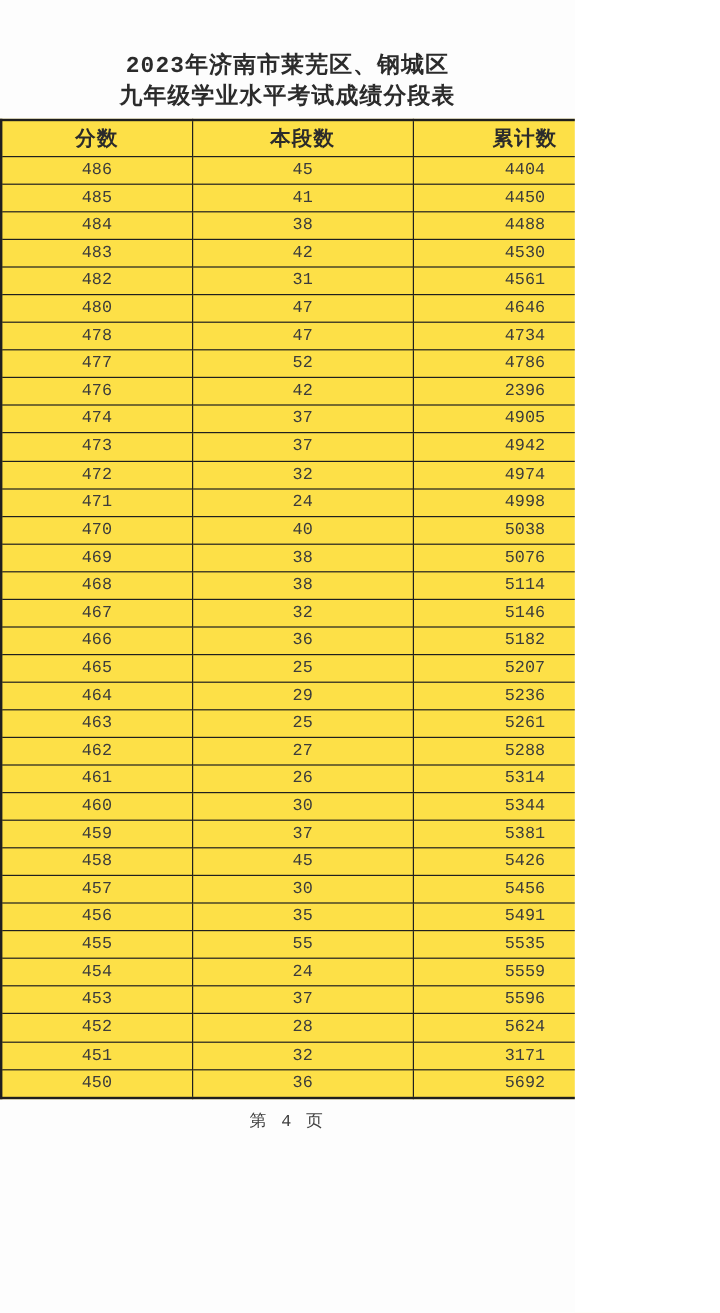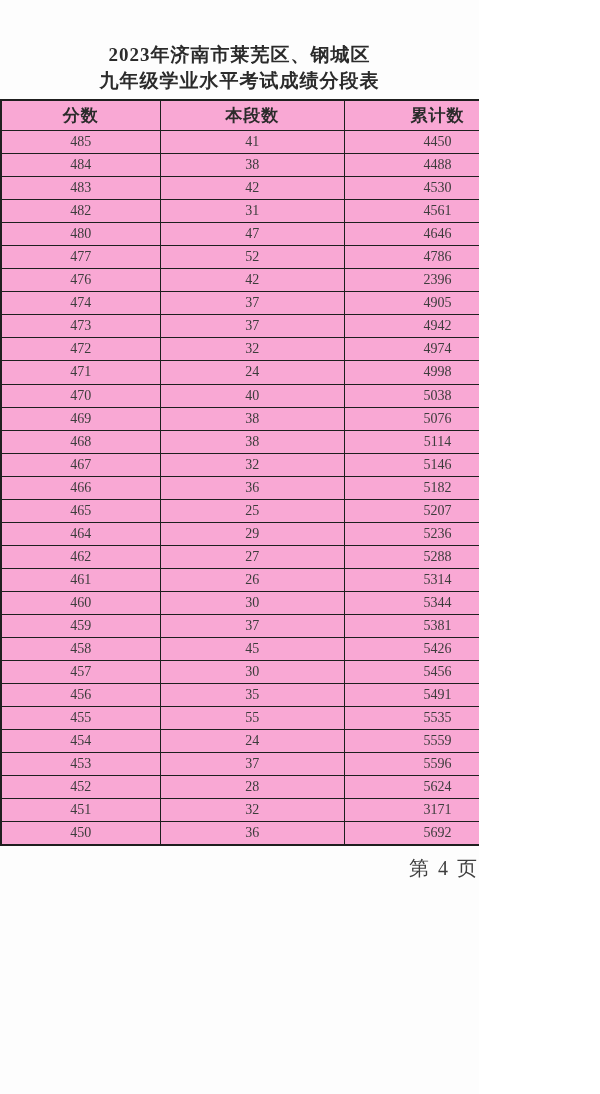--- a/index.html
+++ b/index.html
@@ -5,39 +5,39 @@
   html, body {
     margin: 0;
     padding: 0;
     background: #ffffff;
   }
   .page {
     position: relative;
     width: 479px;
     height: 1094px;
     background: #fdfdfd;
-    font-family: Liberation Serif, serif;
+    font-family: Liberation Mono, monospace;
     color: #3a3a3a;
     overflow: hidden;
   }
   .title-block {
     padding-top: 42px;
     text-align: center;
     line-height: 26px;
     font-size: 19px;
     font-weight: bold;
     color: #2b2b2b;
     letter-spacing: 1px;
   }
   table.score-table {
     width: 532px;
     margin: 5px auto 0 auto;
     border-collapse: collapse;
     table-layout: fixed;
-    background: #f9a8d4;
+    background: #fde047;
     border: 2px solid #1f1f1f;
   }
   table.score-table col.c1 { width: 30%; }
   table.score-table col.c2 { width: 34.8%; }
   table.score-table col.c3 { width: 35.2%; }
   table.score-table th {
     border: 1.5px solid #1f1f1f;
     height: 29px;
     font-size: 17px;
     font-weight: bold;
@@ -50,22 +50,22 @@
     border: 1.5px solid #1f1f1f;
     height: 22.05px;
     font-size: 14px;
     color: #3c3c3c;
     text-align: center;
     padding: 0;
     line-height: 1;
   }
   .page-footer {
     margin-top: 9px;
-    text-align: right;
-    font-size: 20px;
+    text-align: center;
+    font-size: 14px;
     color: #3f3f3f;
     letter-spacing: 2px;
   }
 </style>
 </head>
 <body>
 
 <div class="page">
 
   <div class="title-block">
@@ -81,20 +81,25 @@
     </colgroup>
     <thead>
       <tr>
         <th>分数</th>
         <th>本段数</th>
         <th>累计数</th>
       </tr>
     </thead>
     <tbody id="table-body">
         <tr>
+          <td>486</td>
+          <td>45</td>
+          <td>4404</td>
+        </tr>
+        <tr>
           <td>485</td>
           <td>41</td>
           <td>4450</td>
         </tr>
         <tr>
           <td>484</td>
           <td>38</td>
           <td>4488</td>
         </tr>
         <tr>
@@ -106,20 +111,25 @@
           <td>482</td>
           <td>31</td>
           <td>4561</td>
         </tr>
         <tr>
           <td>480</td>
           <td>47</td>
           <td>4646</td>
         </tr>
         <tr>
+          <td>478</td>
+          <td>47</td>
+          <td>4734</td>
+        </tr>
+        <tr>
           <td>477</td>
           <td>52</td>
           <td>4786</td>
         </tr>
         <tr>
           <td>476</td>
           <td>42</td>
           <td>2396</td>
         </tr>
         <tr>
@@ -171,20 +181,25 @@
           <td>465</td>
           <td>25</td>
           <td>5207</td>
         </tr>
         <tr>
           <td>464</td>
           <td>29</td>
           <td>5236</td>
         </tr>
         <tr>
+          <td>463</td>
+          <td>25</td>
+          <td>5261</td>
+        </tr>
+        <tr>
           <td>462</td>
           <td>27</td>
           <td>5288</td>
         </tr>
         <tr>
           <td>461</td>
           <td>26</td>
           <td>5314</td>
         </tr>
         <tr>

